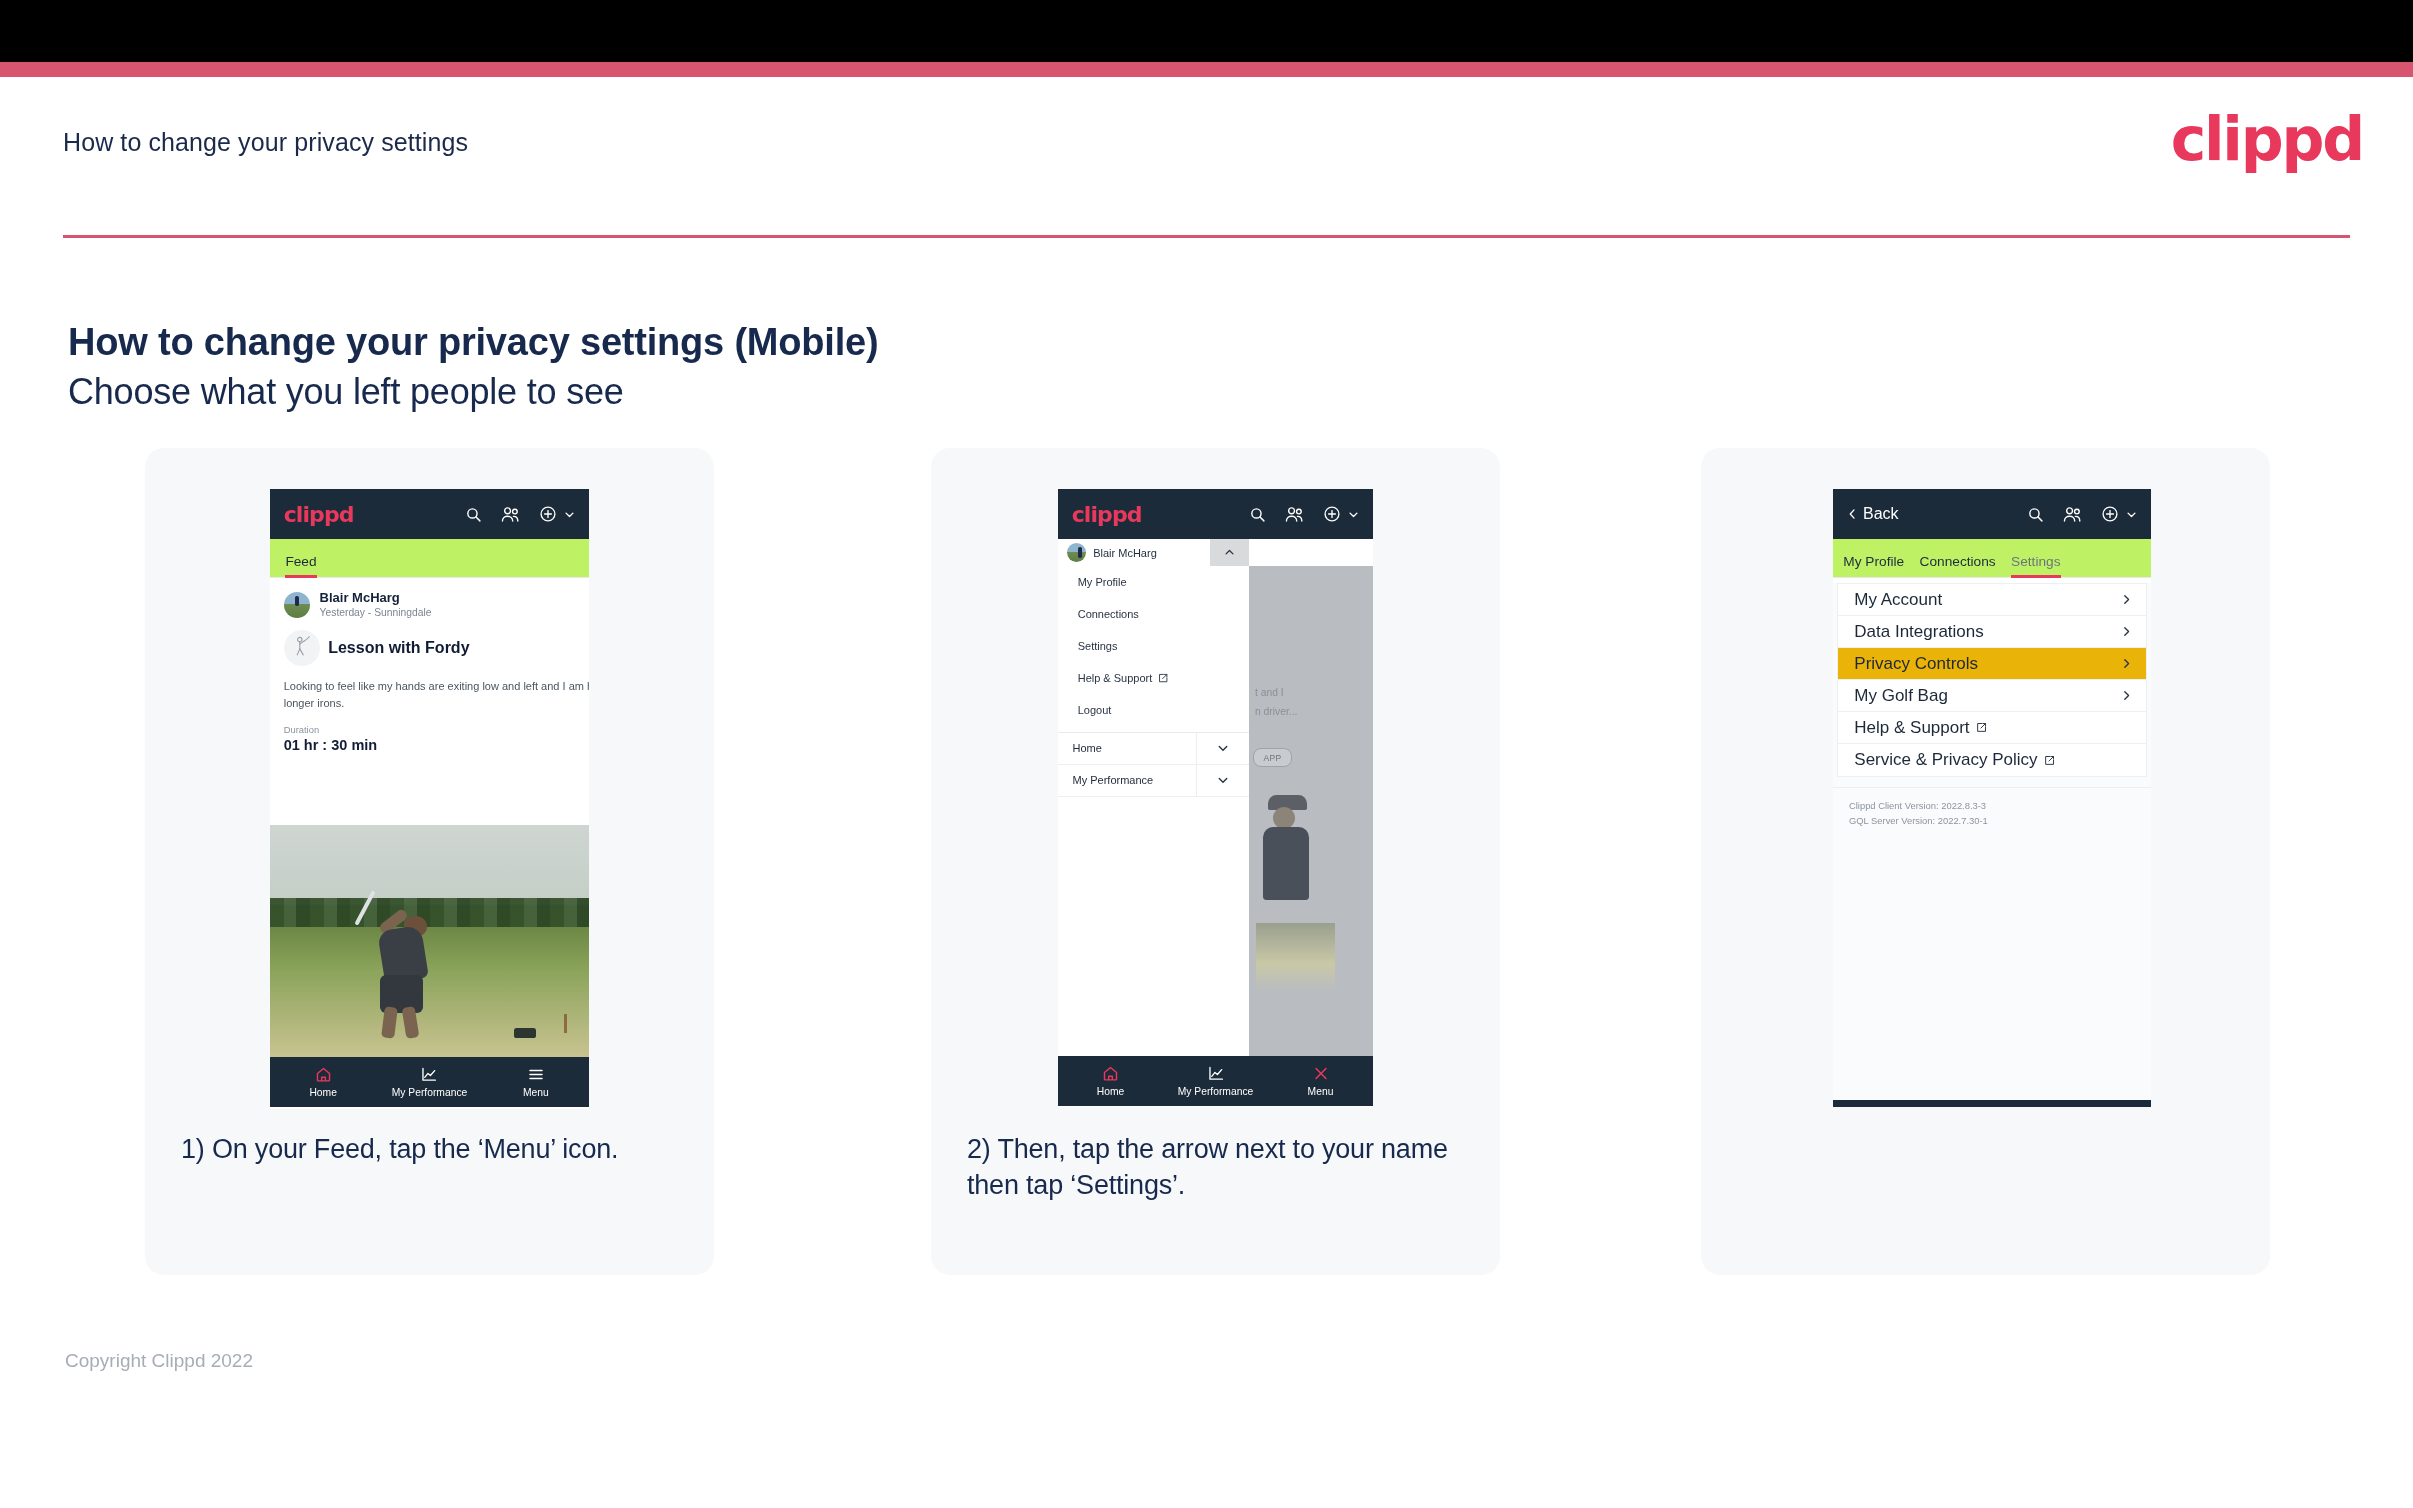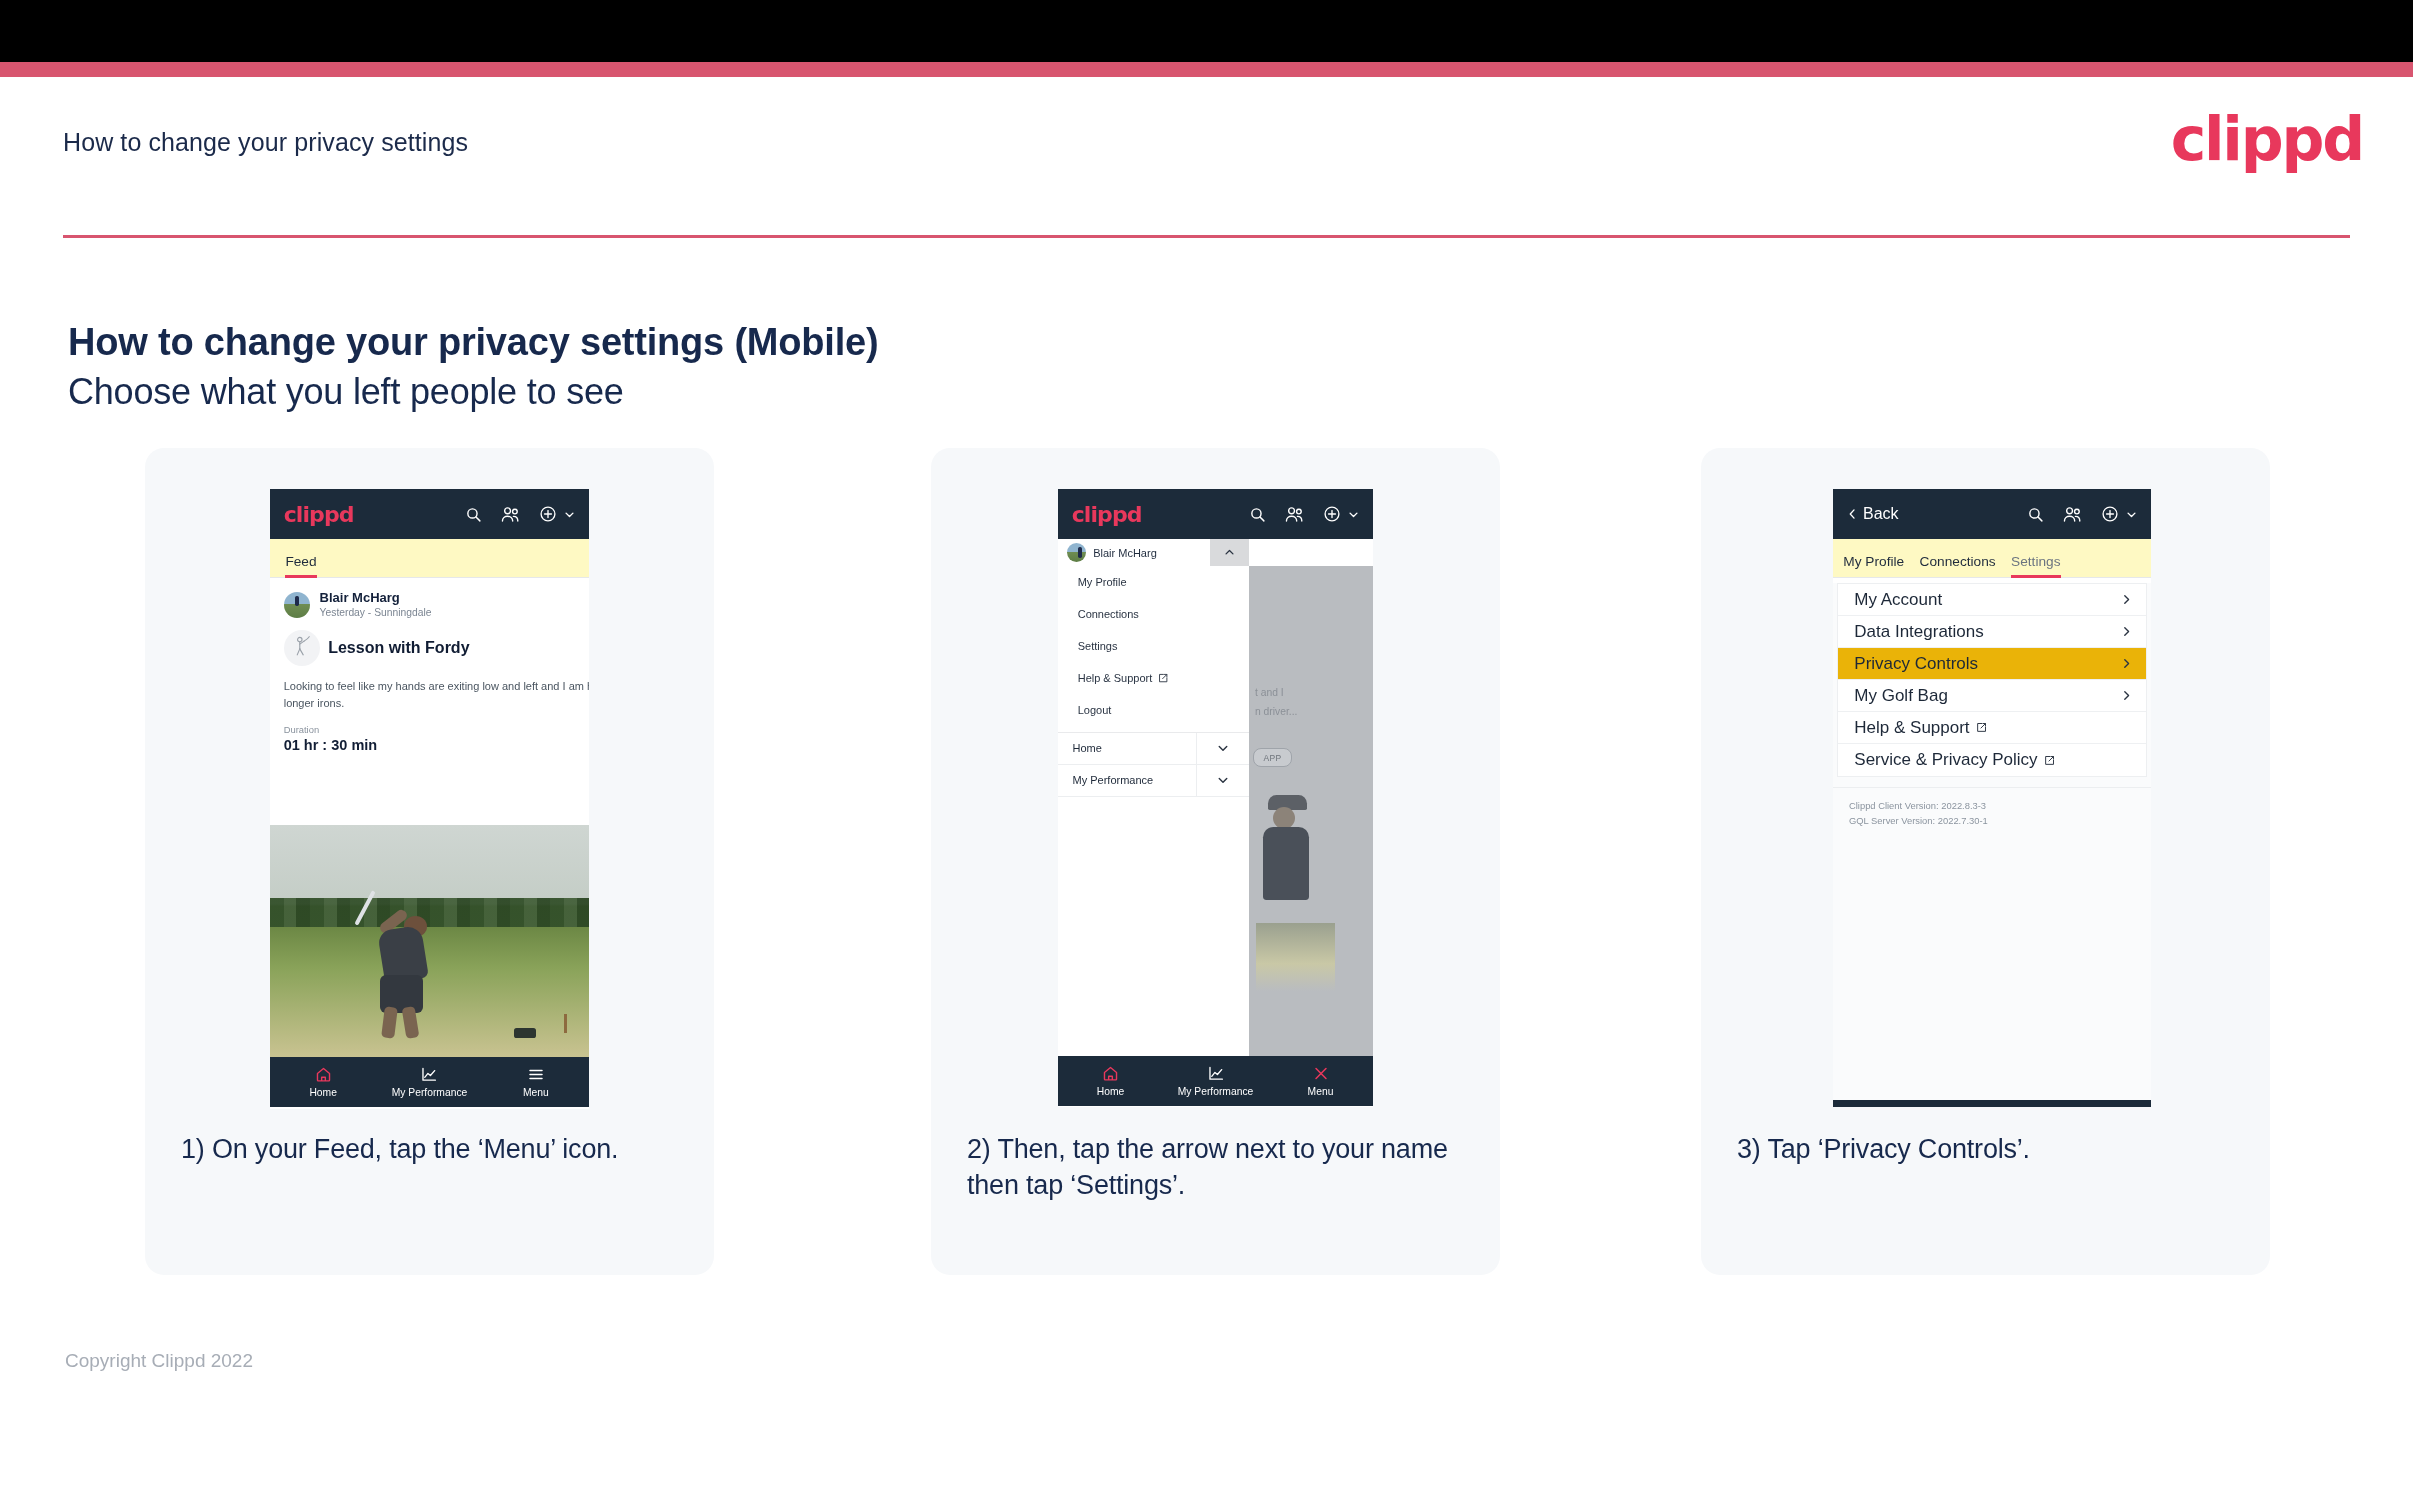--- a/index.html
+++ b/index.html
@@ -70,21 +70,21 @@
   }
   .appbar .actions {
     margin-left: auto; display: flex; align-items: center; gap: 19px;
   }
   .ic { display: inline-flex; align-items: center; justify-content: center; }
   .ic svg { display: block; }
 
   
   .tabstrip {
     position: relative; display: flex; align-items: flex-end;
-    height: 39px; background: #fef9c3; border-bottom: 0.9px solid #e6e8ea;
+    height: 39px; background: #bef264; border-bottom: 0.9px solid #e6e8ea;
     padding: 0 0 0 15.4px;
   }
   .tab {
     font-size: 13.7px; color: #1f2b3d; padding: 0 11px 7.7px 0; position: relative;
   }
   .tab.muted { color: #6b7480; }
   .tab.active::after {
     content: ""; position: absolute; left: 0; right: 11px; bottom: -0.9px;
     height: 2.6px; background: #e8385c;
   }
@@ -648,21 +648,20 @@
           </div>
 
           <div class="bottomnav">
             
             
             
           </div>
 
         </div>
       </div>
-      <div class="caption">3) Tap ‘Privacy Controls’.</div>
     </div>
 
   </div>
 
   <div class="footer">Copyright Clippd 2022</div>
 
 </div>
 
 
 </body></html>

